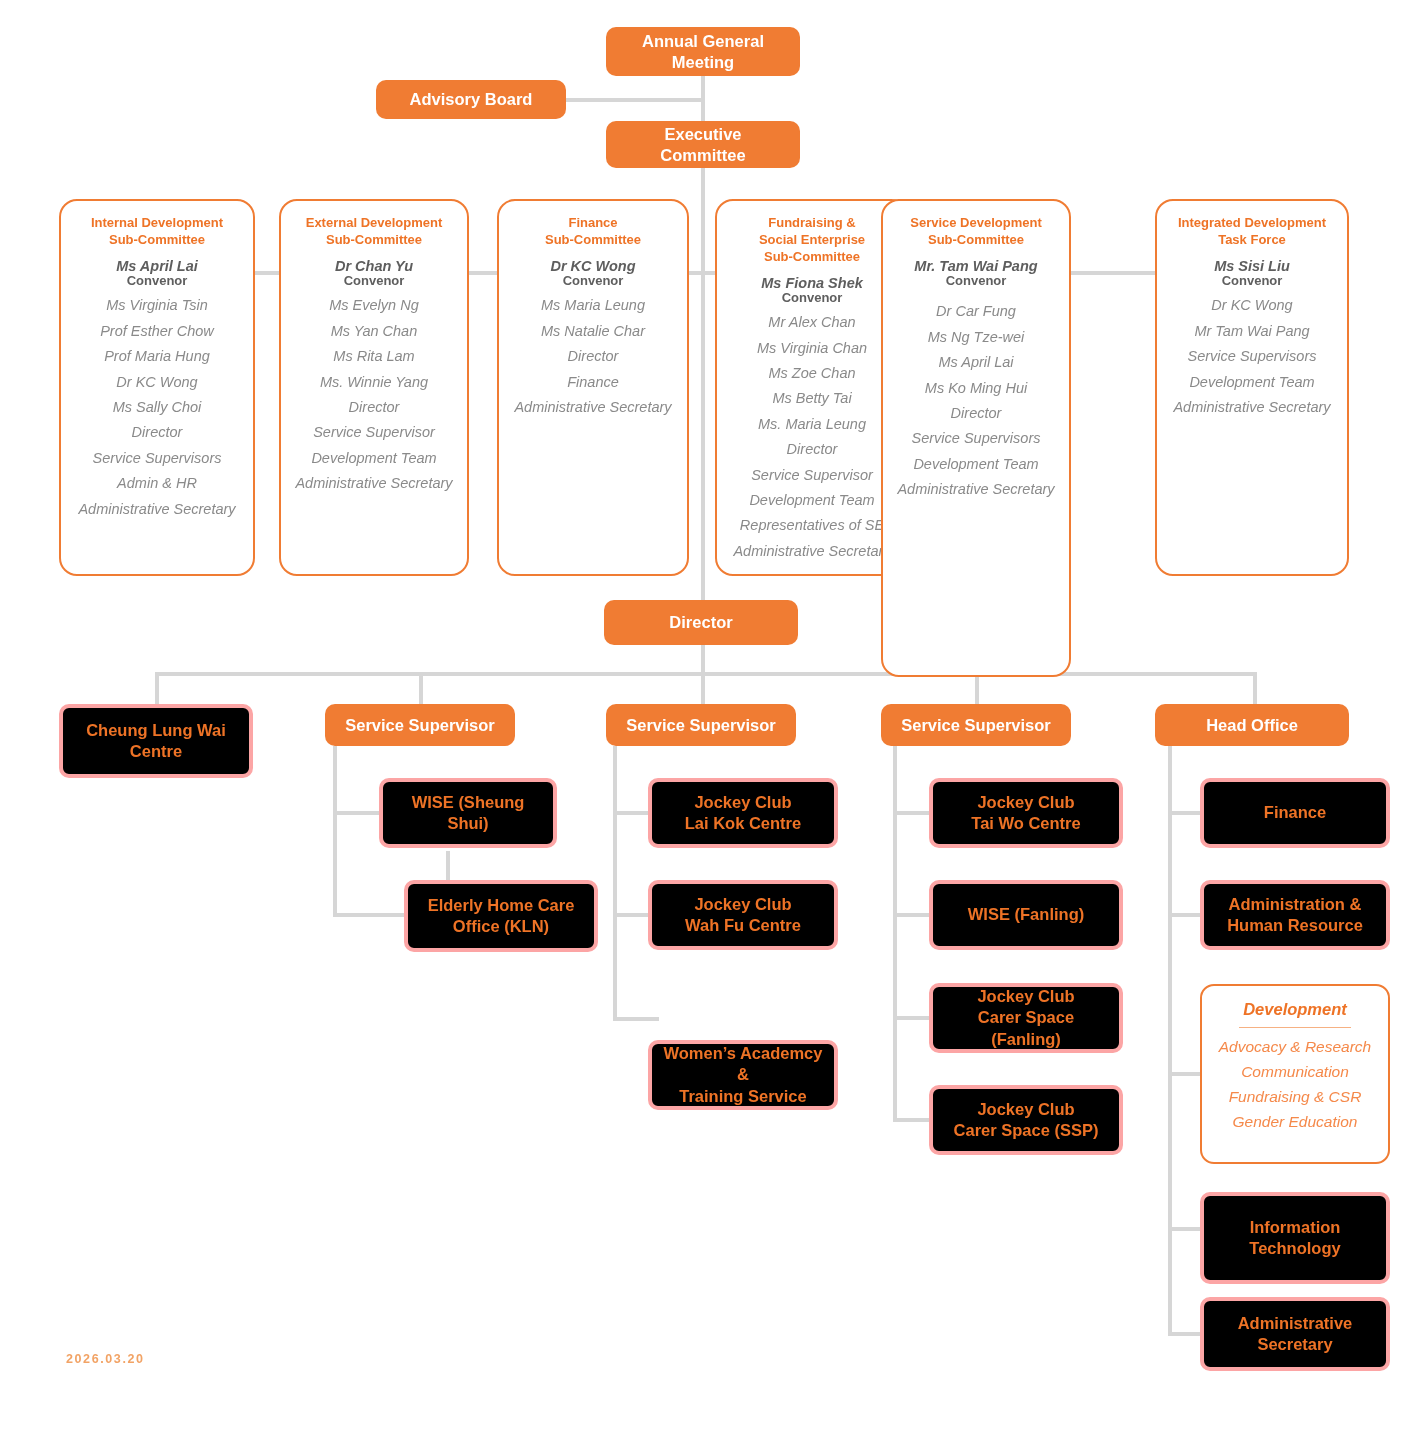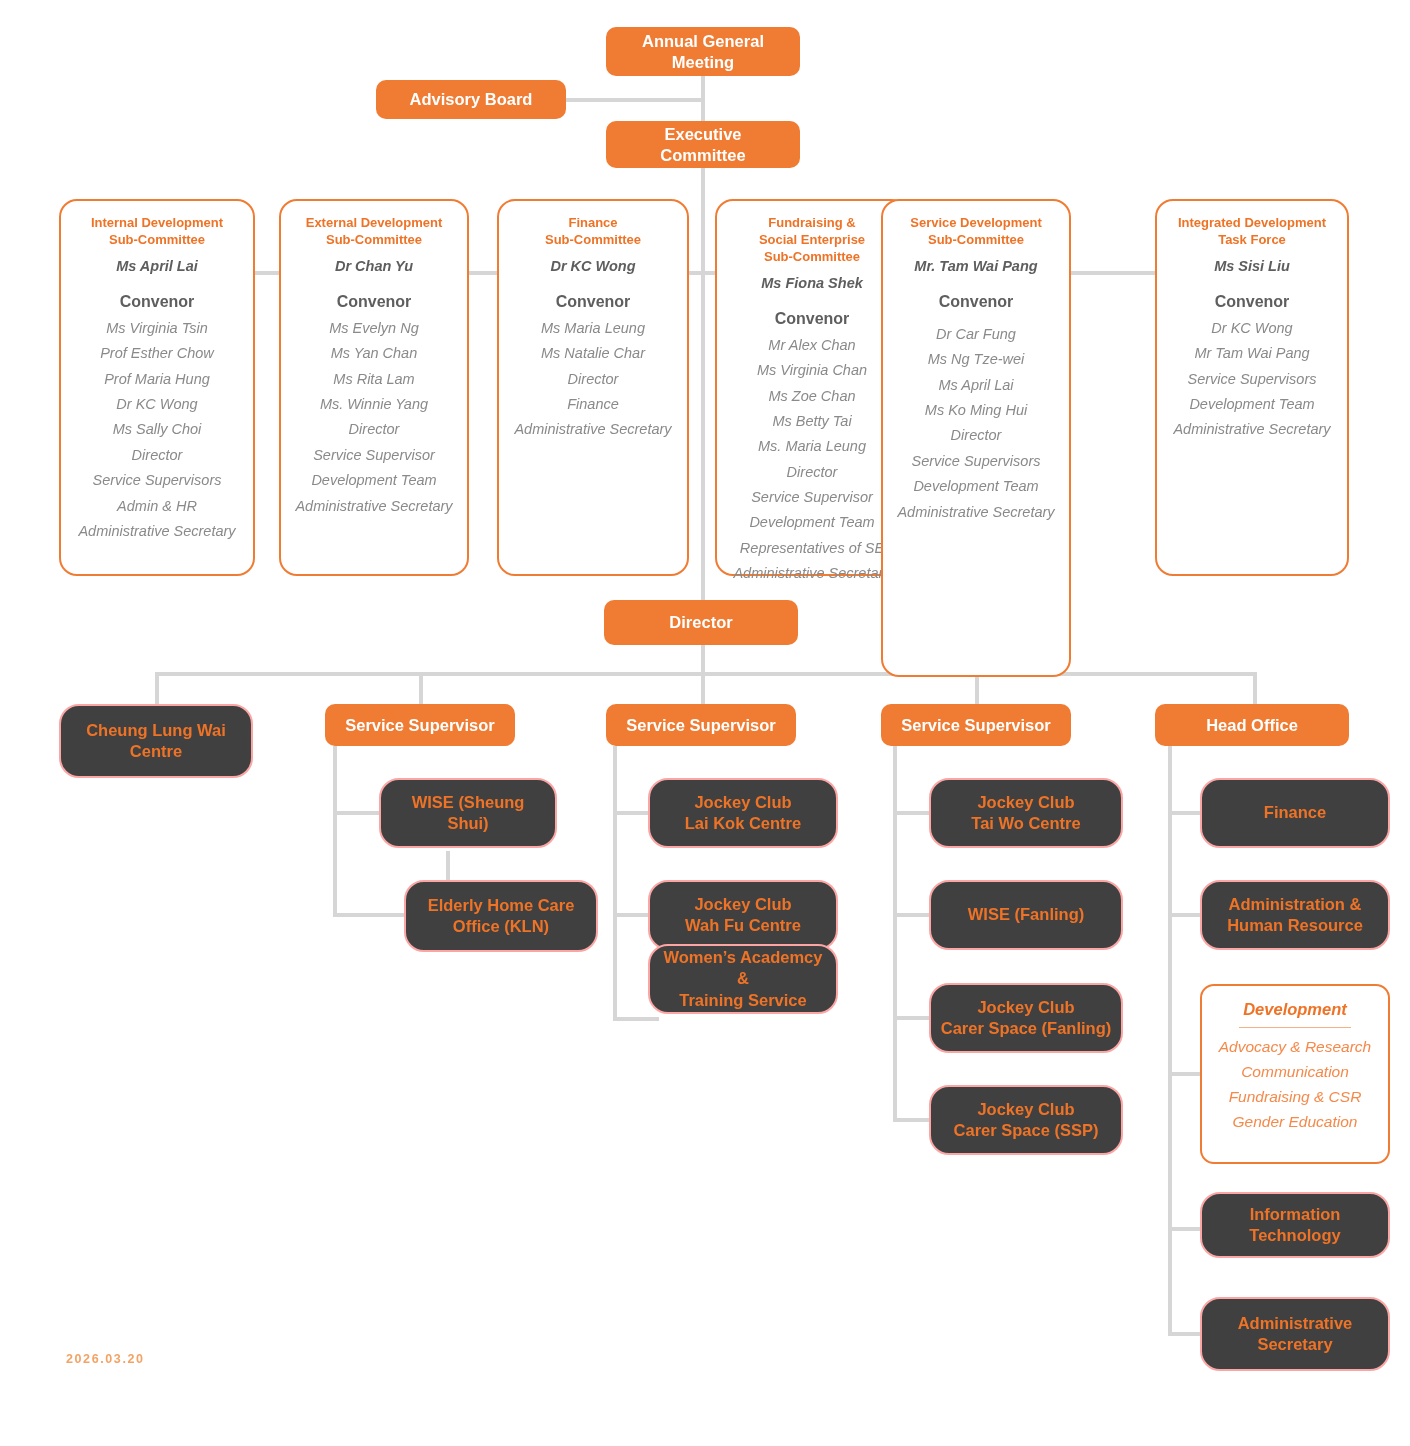--- a/index.html
+++ b/index.html
@@ -43,23 +43,23 @@
     justify-content: center;
     text-align: center;
     box-sizing: border-box;
     padding: 4px 8px;
   }
 
   
   .obox {
     position: absolute;
     z-index: 3;
-    background: #404040;
-    border: 2px solid #fca5a5;
-    border-radius: 20px;
+    background: #000000;
+    border: 4px solid #fca5a5;
+    border-radius: 10px;
     box-sizing: border-box;
     display: flex;
     align-items: center;
     justify-content: center;
     text-align: center;
   }
   .obox .obox-label {
     color: #EE7326;
     font-weight: bold;
     font-size: 16.5px;
@@ -89,24 +89,23 @@
   .committee .cm-convenor-name {
     color: #5e5e5e;
     font-weight: bold;
     font-style: italic;
     font-size: 14.5px;
     line-height: 1.15;
   }
   .committee .cm-convenor-role {
     color: #5e5e5e;
     font-weight: bold;
-    font-size: 16px;
+    font-size: 13px;
     line-height: 1.15;
     margin-bottom: 7px;
-    margin-top: 19px;
   }
   .committee .cm-member {
     color: #8a8a8a;
     font-style: italic;
     font-size: 14.5px;
     line-height: 1.20;
     margin-top: 8px;
   }
 
   
@@ -315,21 +314,21 @@
   </div>
 
   <div class="obox" style="left:648px; top:778px; width:190px; height:70px;">
     <span class="obox-label" style="white-space:pre-line;">Jockey Club
 Lai Kok Centre</span>
   </div>
   <div class="obox" style="left:648px; top:880px; width:190px; height:70px;">
     <span class="obox-label" style="white-space:pre-line;">Jockey Club
 Wah Fu Centre</span>
   </div>
-  <div class="obox" style="left:648px; top:944px; width:190px; height:70px;">
+  <div class="obox" style="left:648px; top:1040px; width:190px; height:70px;">
     <span class="obox-label" style="white-space:pre-line;">Women’s Academcy &amp;
 Training Service</span>
   </div>
 
   <div class="obox" style="left:929px; top:778px; width:194px; height:70px;">
     <span class="obox-label" style="white-space:pre-line;">Jockey Club
 Tai Wo Centre</span>
   </div>
   <div class="obox" style="left:929px; top:880px; width:194px; height:70px;">
     <span class="obox-label" style="white-space:pre-line;">WISE (Fanling)</span>
@@ -353,21 +352,21 @@
 
   <div class="devbox" style="left:1200px; top:984px; width:190px; height:180px;font-style:italic;">
     <div class="dev-title">Development</div>
     <div class="dev-rule"></div>
     <div class="dev-item">Advocacy &amp; Research</div>
     <div class="dev-item">Communication</div>
     <div class="dev-item">Fundraising &amp; CSR</div>
     <div class="dev-item">Gender Education</div>
   </div>
 
-  <div class="obox" style="left:1200px; top:1192px; width:190px; height:66px;">
+  <div class="obox" style="left:1200px; top:1192px; width:190px; height:92px;">
     <span class="obox-label" style="white-space:pre-line;">Information
 Technology</span>
   </div>
   <div class="obox" style="left:1200px; top:1297px; width:190px; height:74px;">
     <span class="obox-label" style="white-space:pre-line;">Administrative
 Secretary</span>
   </div>
 
   <div class="footer-date" style="left:66px; top:1352px;">2026.03.20</div>
 

